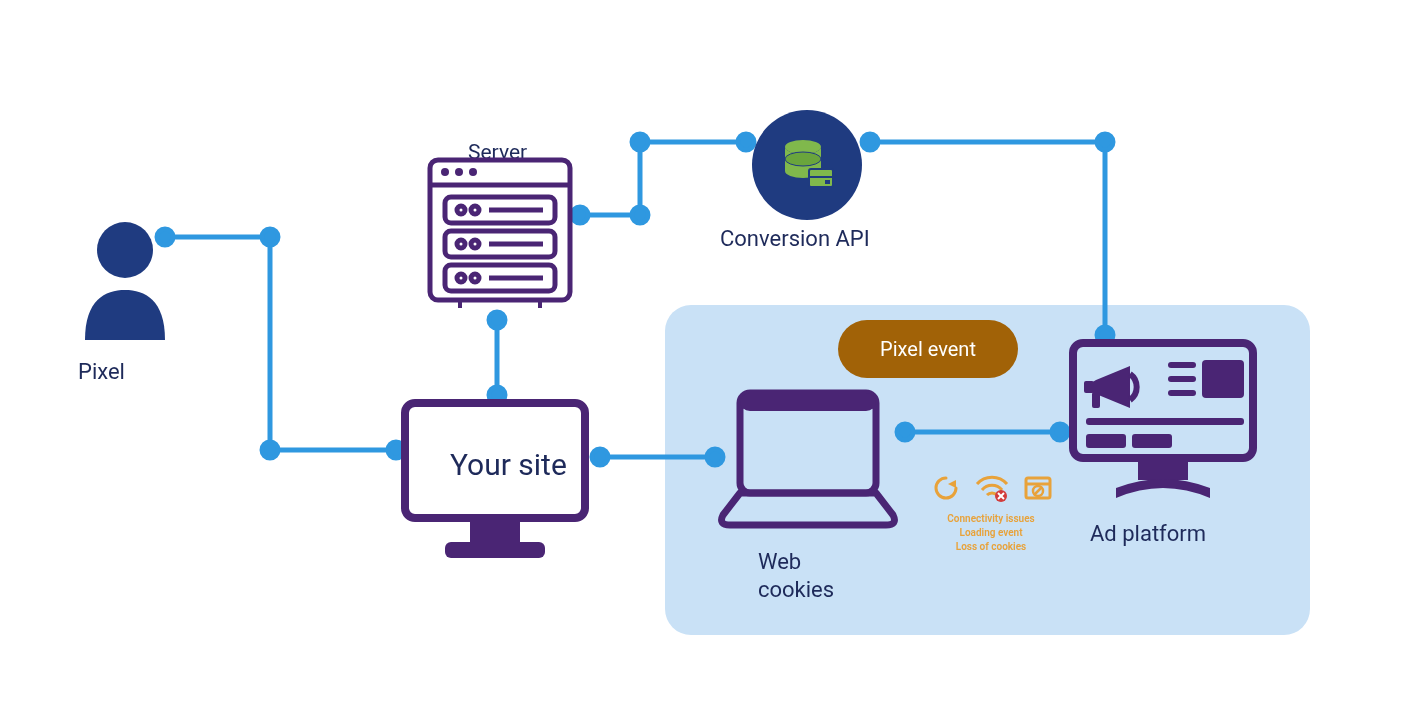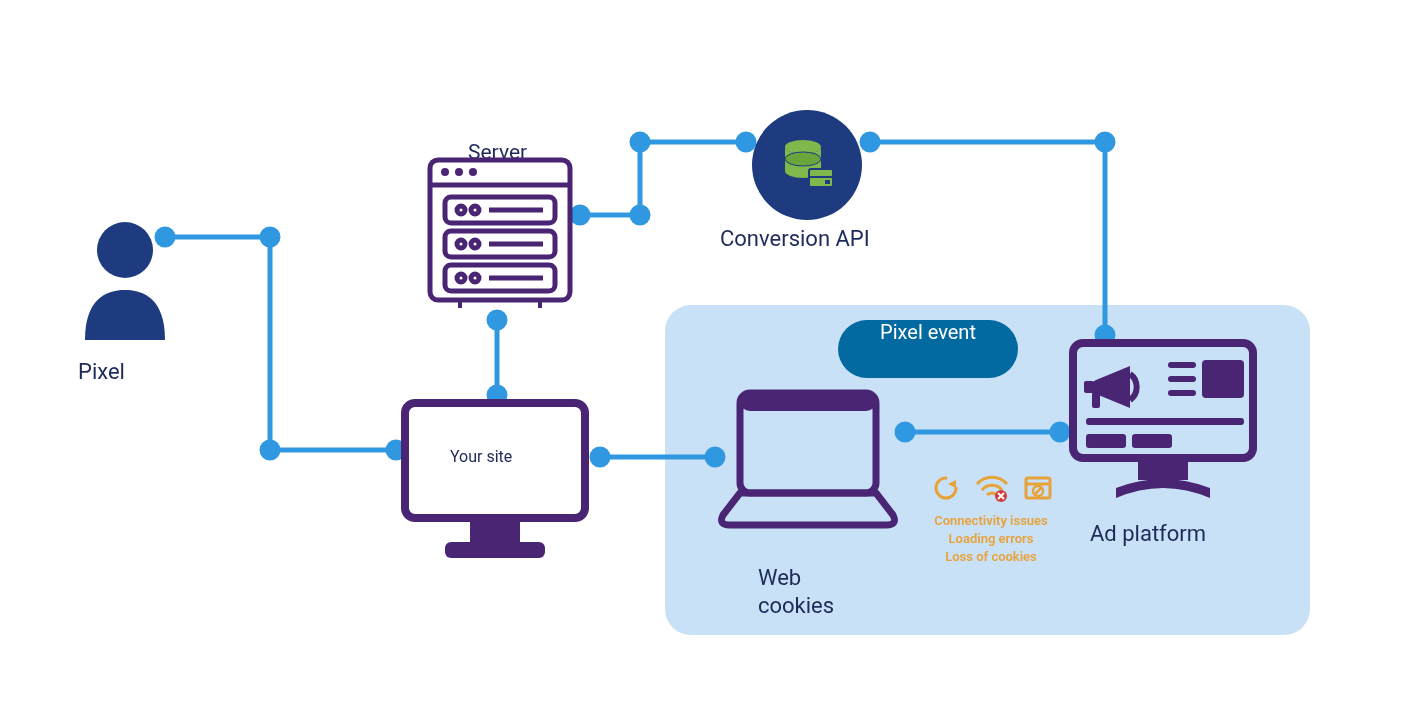--- a/index.html
+++ b/index.html
@@ -38,24 +38,25 @@
     height: 330px;
     background: #c9e1f6;
     border-radius: 26px;
   }
   .pill {
     position: absolute;
     left: 838px;
     top: 320px;
     width: 180px;
     height: 58px;
-    background: #0369a1;
+    background: #a16207;
     border-radius: 40px;
     color: #ffffff;
     display: flex;
+    align-items: center;
     justify-content: center;
     font-size: 20px;
   }
   
   .user-icon {
     position: absolute;
     left: 80px;
     top: 220px;
     width: 90px;
     height: 120px;
@@ -114,29 +115,29 @@
     height: 32px;
     display: flex;
     justify-content: space-between;
     align-items: center;
   }
   .issue-text {
     position: absolute;
     left: 906px;
     top: 512px;
     width: 170px;
-    font-size: 13px;
+    font-size: 10px;
     font-weight: 600;
     color: #e8a23a;
     text-align: center;
     line-height: 1.4;
   }
   .site-text {
     position: absolute;
-    font-size: 16px;
+    font-size: 30px;
     color: #1e2a5a;
     left: 450px;
     top: 447px;
   }
   .server-title {
     position: absolute;
     left: 468px;
     top: 128px;
     font-size: 21px;
     color: #1e2a5a;
@@ -251,21 +252,21 @@
     <span>Pixel event</span>
   </div>
 
   <div class="laptop">
     <svg viewBox="0 0 180 145" width="180" height="145">
       <rect x="22" y="8" width="136" height="100" rx="10" fill="none" stroke="#4a2574" stroke-width="7"></rect>
       <rect x="22" y="8" width="136" height="18" rx="10" fill="#4a2574"></rect>
       <path d="M5 130 L22 108 H158 L175 130 Q180 140 168 140 H12 Q0 140 5 130 Z" fill="none" stroke="#4a2574" stroke-width="7" stroke-linejoin="round"></path>
     </svg>
   </div>
-  <div class="node-label" style="left:758px; top:548px; width:110px;margin-top:16px;">
+  <div class="node-label" style="left:758px; top:548px; width:110px;">
     <span>Web</span><br>
     <span>cookies</span>
   </div>
 
   <div class="adplat">
     <svg viewBox="0 0 190 170" width="190" height="170">
       <rect x="5" y="5" width="180" height="115" rx="10" fill="none" stroke="#4a2574" stroke-width="8"></rect>
       <rect x="70" y="120" width="50" height="22" fill="#4a2574"></rect>
       <path d="M48 160 Q95 140 142 160 L142 150 Q95 132 48 150 Z" fill="#4a2574"></path>
 
@@ -307,17 +308,17 @@
     </svg>
     <svg width="28" height="28" viewBox="0 0 28 28">
       <rect x="2" y="4" width="24" height="20" rx="2" fill="none" stroke="#e8a23a" stroke-width="3"></rect>
       <line x2="26" x1="2" y1="10" y2="10" stroke="#e8a23a" stroke-width="3"></line>
       <circle cx="14" cy="17" r="5" fill="none" stroke="#e8a23a" stroke-width="2.5"></circle>
       <line x1="10" y1="21" x2="18" y2="13" stroke="#e8a23a" stroke-width="2.5"></line>
     </svg>
   </div>
   <div class="issue-text">
     <div>Connectivity issues</div>
-    <div>Loading errors</div>
+    <div>Loading event</div>
     <div>Loss of cookies</div>
   </div>
 
 </div>
 
 </body></html>

